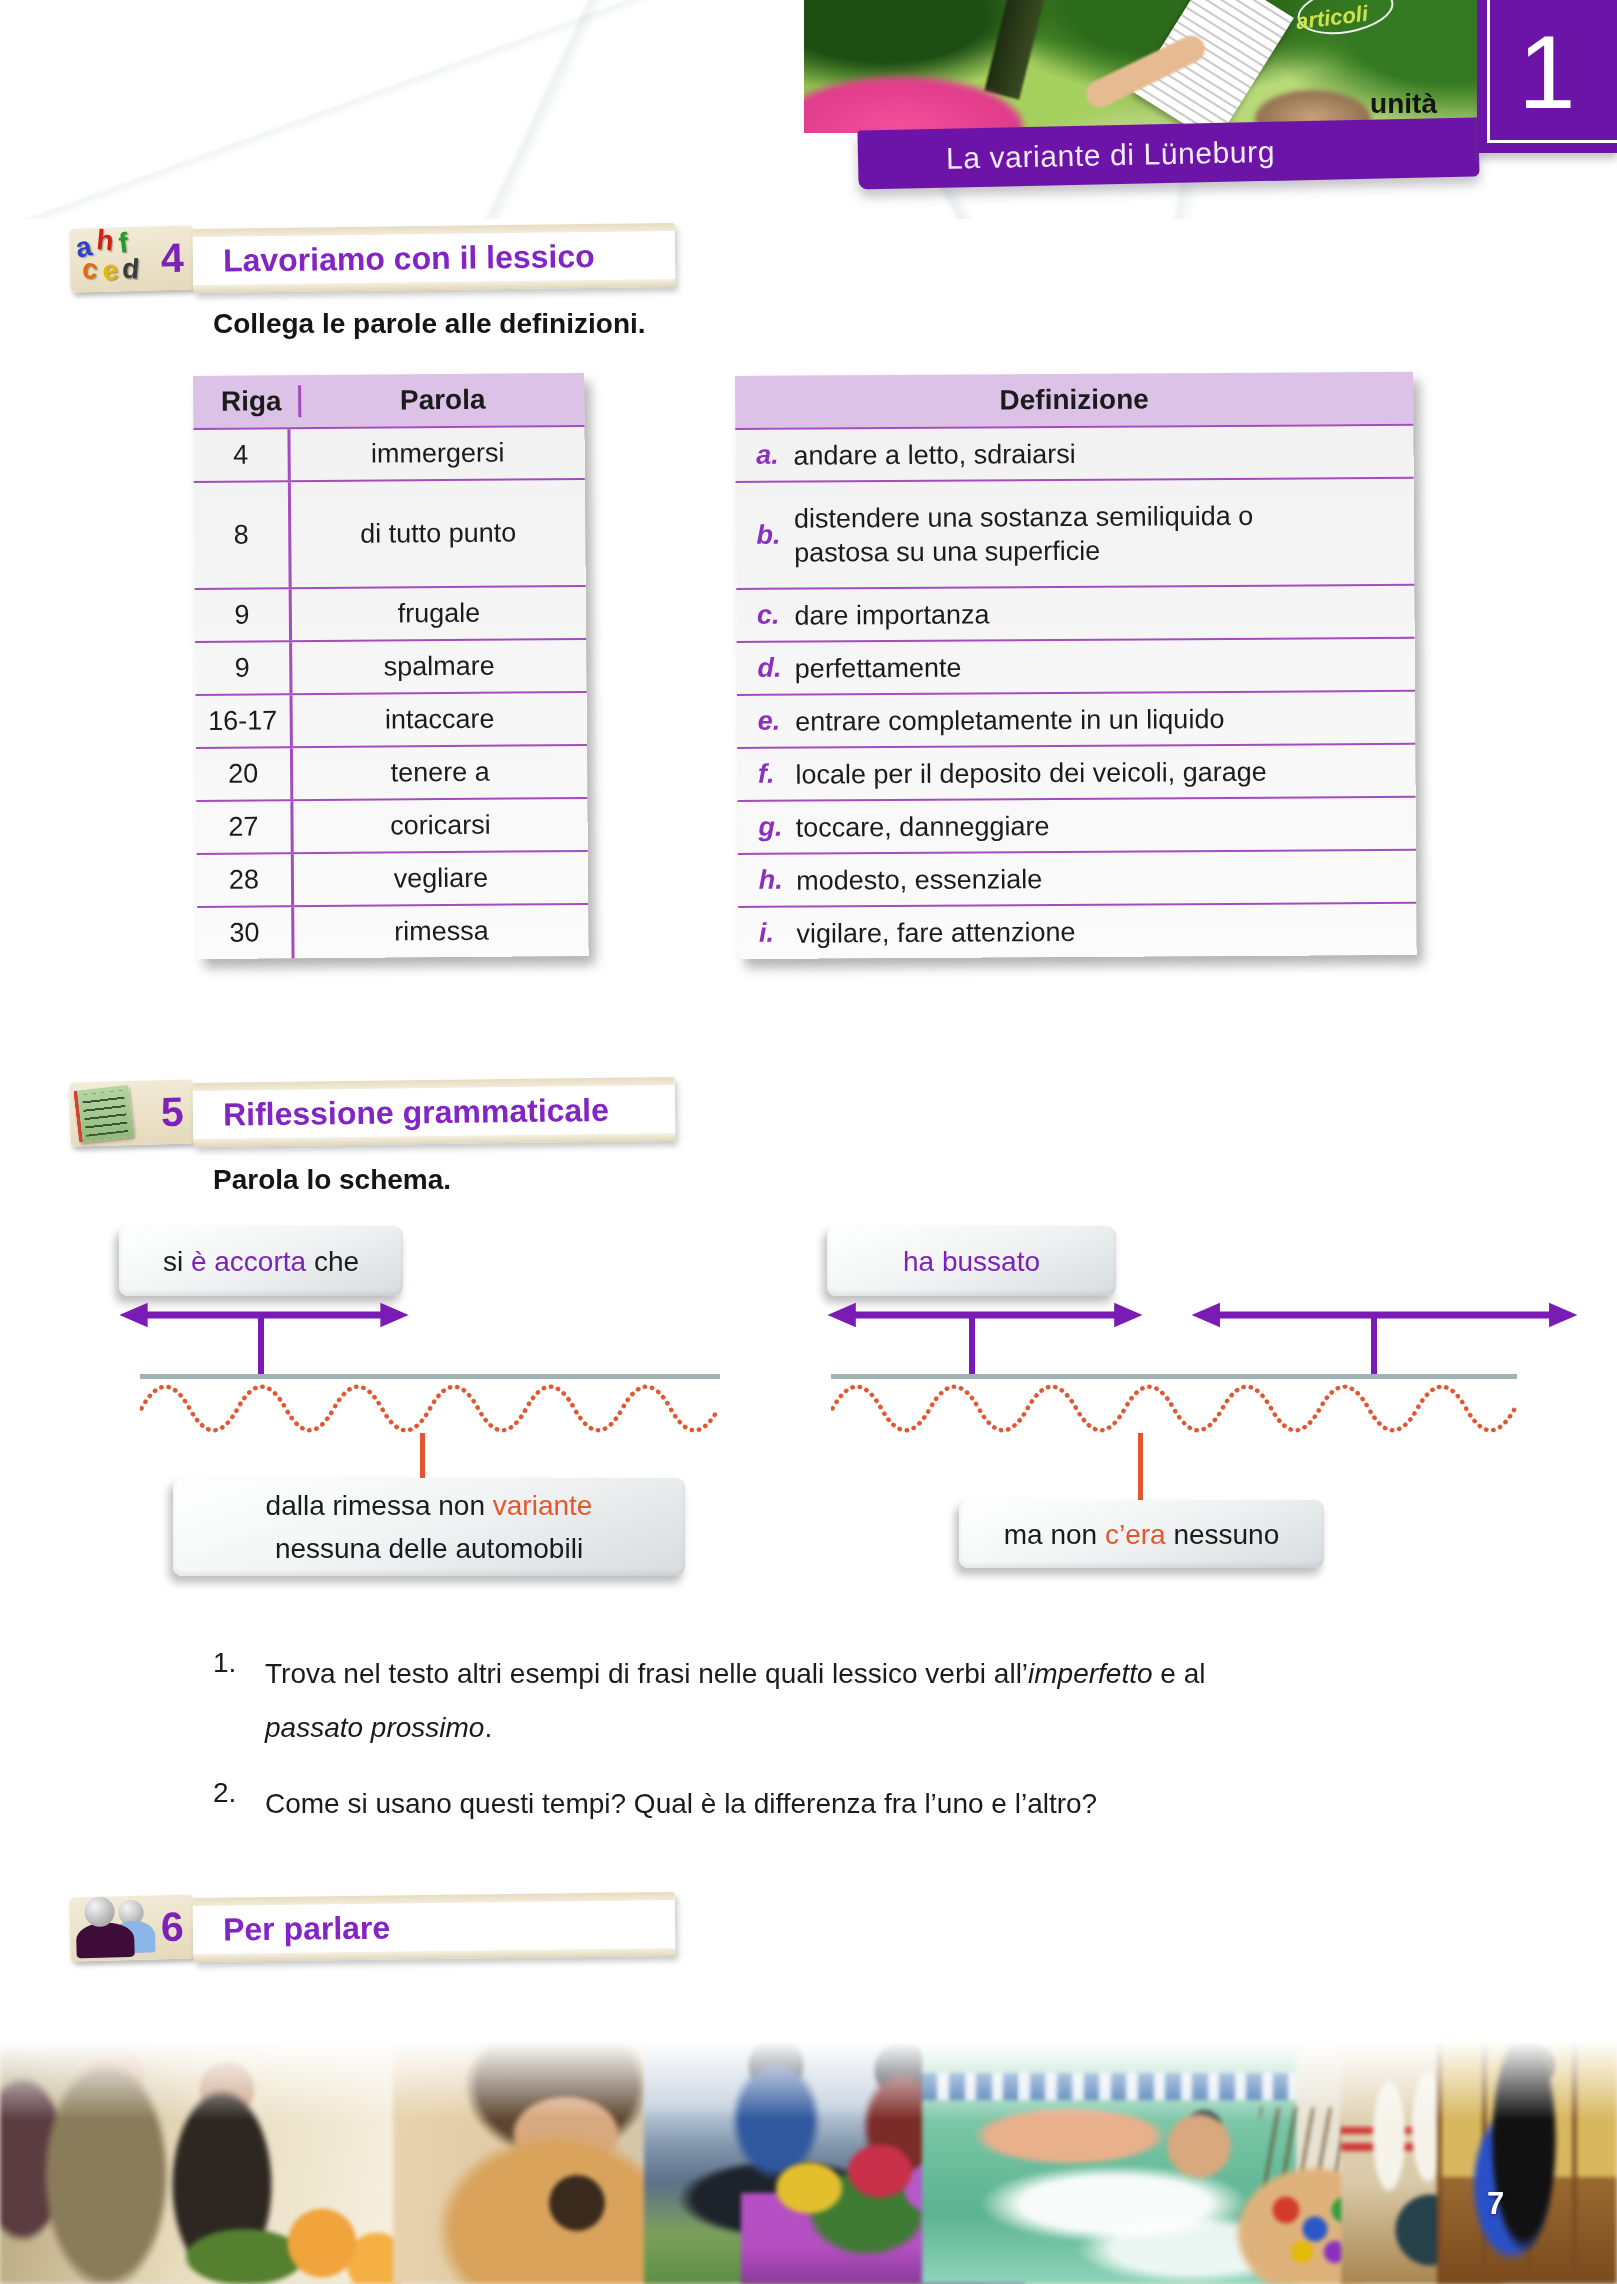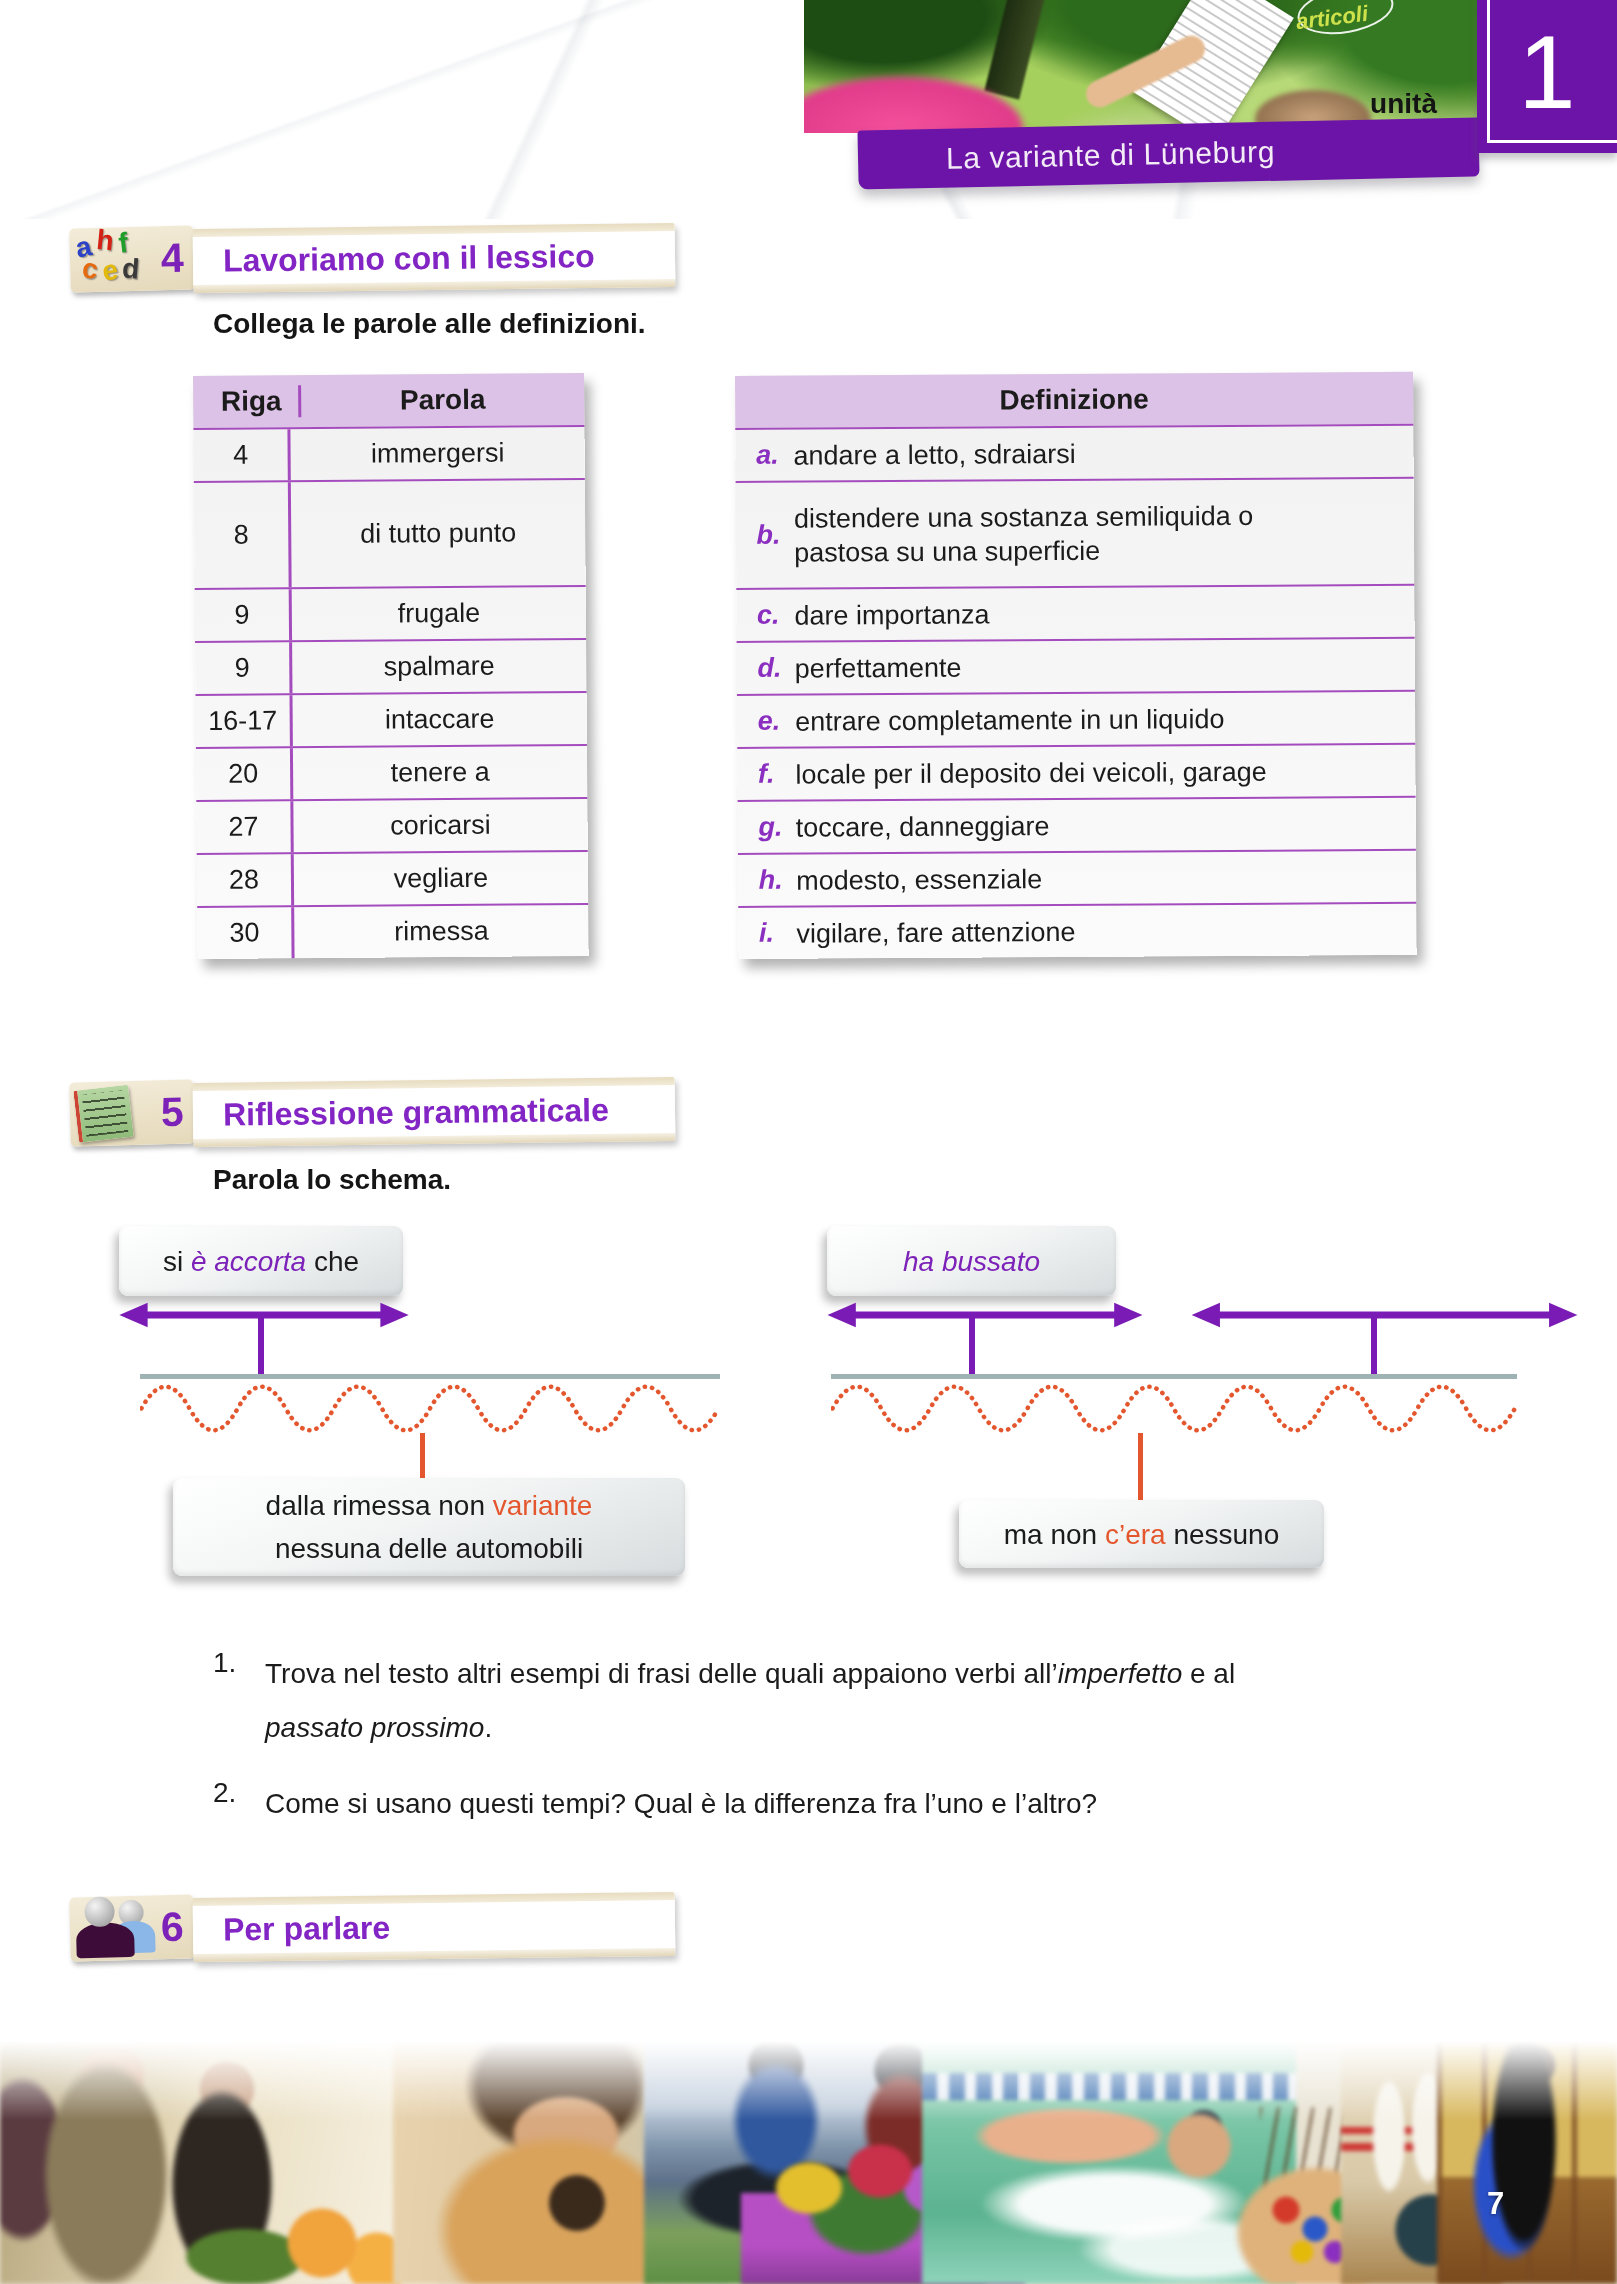--- a/index.html
+++ b/index.html
@@ -83,21 +83,21 @@
   .c1 { width:97px; border-right:3.2px solid #a44cbe; display:flex; align-items:center; justify-content:center; }
   .c2 { flex:1; display:flex; align-items:center; justify-content:center; }
   .thead .c1 { border-right:3.2px solid #a44cbe;margin-left:11px; }
   .dhead { justify-content:center; }
   .drow { display:flex; align-items:center; border-top:2.6px solid #a44cbe; }
   .dletter { width:58px; padding-left:20.6px; color:#8b2fc0; font-style:italic; font-weight:600; }
   .dtext { flex:1; padding-right:11.6px; line-height:34px; }
 
   
   .schema-box { position:absolute; background:linear-gradient(160deg,#ffffff 0%,#f3f5f5 45%,#d7dcde 100%); border-radius:9px; box-shadow:-3.9px 6.4px 9px rgba(0,0,0,.25), inset 0 -3.2px 5.2px rgba(0,0,0,.07); display:flex; flex-direction:column; align-items:center; justify-content:center; font-size:28px; text-align:center; line-height:43px; }
-  .hl-purple { color:#7d22b8;font-style:italic; }
+  .hl-purple { color:#7d22b8; }
   .hl-orange { color:#e4572e; }
   .timeline { position:absolute; height:4.5px; background:#9fb3b5; }
   .vline { position:absolute; width:5.8px; background:#7a1bb5; }
   .oline { position:absolute; width:5.2px; background:#e4572e; }
   .arrow-svg, .wave-svg { position:absolute; }
 
   
   .questions { position:absolute; font-size:28px; }
   .q-item { display:flex; margin-bottom:22px; }
   .q-num { width:52px; }
@@ -364,21 +364,21 @@
     <path d="M0 46 q 38 -68 76 0 q 38 68 76 0 q 38 -68 76 0 q 38 68 76 0 q 38 -68 76 0 q 38 68 76 0 q 38 -68 76 0 q 38 68 76 0 q 38 -68 76 0 q 38 68 76 0 q 38 -68 76 0 q 38 68 76 0 q 38 -68 76 0 q 38 68 76 0" fill="none" stroke="#e4572e" stroke-width="7" stroke-linecap="round" stroke-dasharray="0.5 11"></path>
   </svg>
   <div class="oline" style="left:1138px; top:1433px; height:70px;"></div>
   <div class="schema-box" style="left:959px; top:1500px; width:365px; height:68px;">
     <div><span>ma non </span><span class="hl-orange">c’era</span><span> nessuno</span></div>
   </div>
 
   <div class="questions" style="left:213px; top:1647px;">
     <div class="q-item">
       <div class="q-num">1.</div>
-      <div class="q-text"><span>Trova nel testo altri esempi di frasi delle quali appaiono verbi all’</span><span class="it">imperfetto</span><span> e al</span><br><span class="it">passato prossimo</span><span>.</span></div>
+      <div class="q-text"><span>Trova nel testo altri esempi di frasi nelle quali lessico verbi all’</span><span class="it">imperfetto</span><span> e al</span><br><span class="it">passato prossimo</span><span>.</span></div>
     </div>
     <div class="q-item">
       <div class="q-num">2.</div>
       <div class="q-text">Come si usano questi tempi? Qual è la differenza fra l’uno e l’altro?</div>
     </div>
   </div>
 
   <div class="tab" style="left:70px; top:1896px;">
     <div class="pp">
       <div class="head2"></div>

